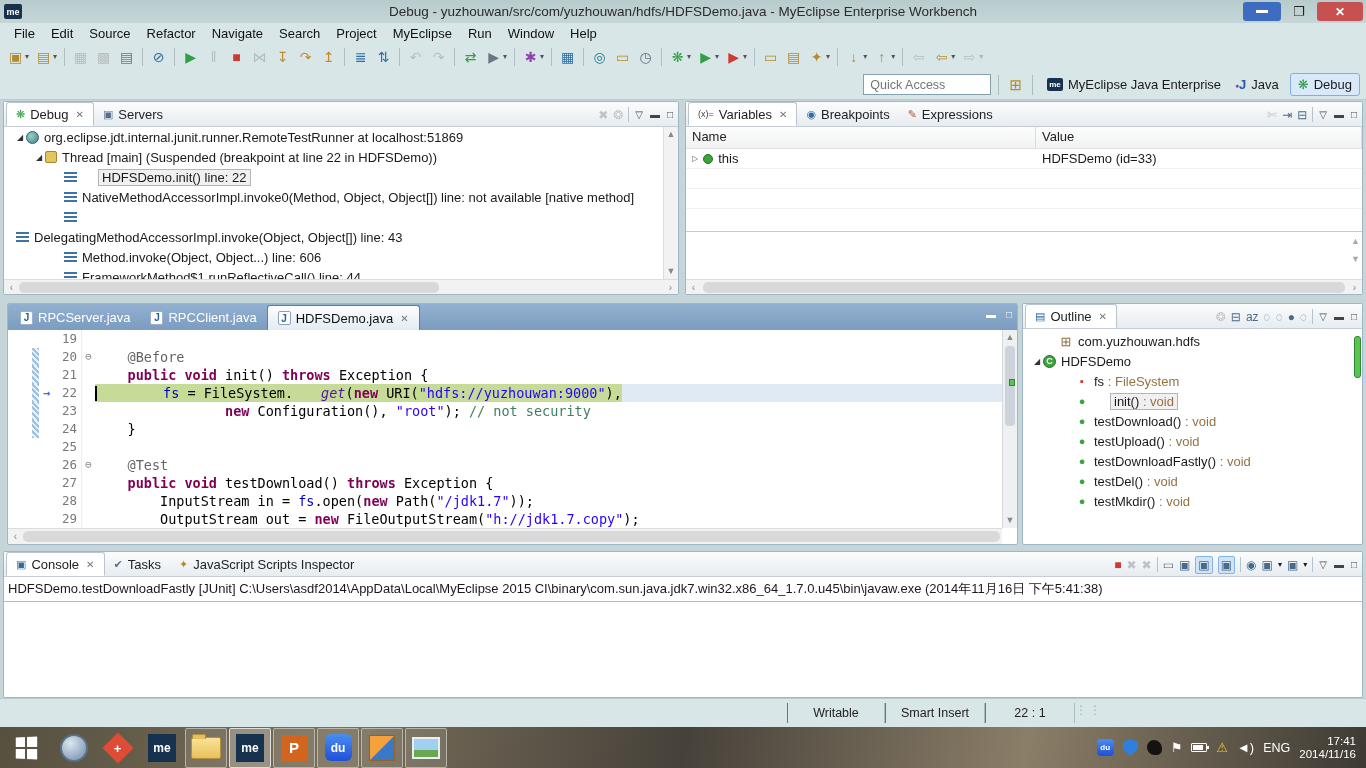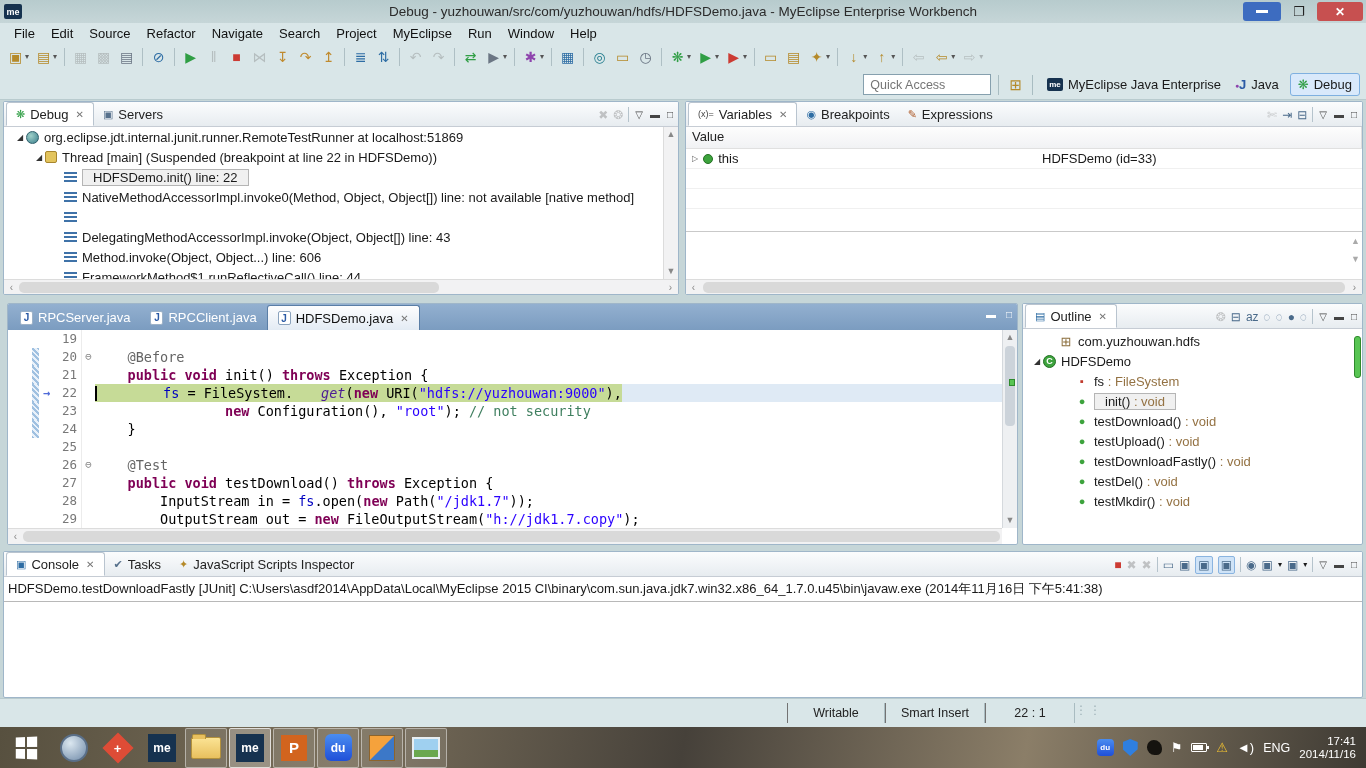--- a/index.html
+++ b/index.html
@@ -68,21 +68,21 @@
   
   .dtree { position:relative; height:153px; overflow:hidden; }
   .trow { height:20px; display:flex; align-items:center; white-space:nowrap; font-size:13px; }
   .trow .arr { width:12px; font-size:8px; color:#333; text-align:center; flex:none; }
   .ic-junit { width:13px; height:13px; border-radius:50%; flex:none; margin-right:5px;
     background:radial-gradient(circle at 35% 35%, #9fd0c9, #3b7f8c); border:1px solid #2e5f6b; }
   .ic-thread { width:12px; height:12px; flex:none; margin-right:5px; background:#e3c45d;
     border:1px solid #a8862e; border-radius:2px; }
   .ic-frame { width:13px; height:11px; flex:none; margin-right:5px;
     background:repeating-linear-gradient(#3f72a8 0 2.5px, #fff 2.5px 4px); }
-  .selbox { background:#f0f0f0; border:1px solid #b5b5b5; padding:0 10px; }
+  .selbox { background:#f0f0f0; border:1px solid #b5b5b5; padding:0 3px;margin-left:16px; }
 
   .hscroll { position:absolute; left:0; right:0; bottom:0; height:15px; background:#f2f2f3;
     border-top:1px solid #dcdcdc; display:flex; align-items:center; }
   .hscroll .sarr { width:15px; text-align:center; font-size:10px; color:#888; }
   .hscroll .thumb { height:11px; background:#d9d9d9; border-radius:5px; }
   .vscroll { position:absolute; right:0; top:0; bottom:15px; width:15px; background:#f2f2f3;
     border-left:1px solid #dcdcdc; }
   .vscroll .sarr { display:block; height:15px; text-align:center; font-size:9px; color:#888; line-height:15px; }
   .vscroll .sarr.bot { position:absolute; bottom:0; left:0; right:0; }
 
@@ -405,21 +405,21 @@
       </div>
       <div class="trow" style="padding-left: 48px;">
         <span class="arr"></span>
         <span class="ic-frame"></span>
         <span>NativeMethodAccessorImpl.invoke0(Method, Object, Object[]) line: not available [native method]</span>
       </div>
       <div class="trow" style="padding-left: 48px;">
         <span class="arr"></span>
         <span class="ic-frame"></span>
       </div>
-      <div class="trow" style="padding-left: 48px;">
+      <div class="trow" style="">
         <span class="arr"></span>
         <span class="ic-frame"></span>
         <span>DelegatingMethodAccessorImpl.invoke(Object, Object[]) line: 43</span>
       </div>
       <div class="trow" style="padding-left: 48px;">
         <span class="arr"></span>
         <span class="ic-frame"></span>
         <span>Method.invoke(Object, Object...) line: 606</span>
       </div>
       <div class="trow" style="padding-left: 48px;">
@@ -458,20 +458,21 @@
         <span class="ptool dis">✄</span>
         <span class="ptool">⇥</span>
         <span class="ptool">⊟</span>
         <span class="psep"></span>
         <span class="pctl">▽</span>
         <span class="pctl">▬</span>
         <span class="pctl">□</span>
       </span>
   </div>
   <div class="vars-head">
+    <span class="vars-col" style="width:350px;">Name</span>
     <span class="vars-col" style="flex:1;">Value</span>
   </div>
   <div id="vars-rows">
       <div class="vrow">
         <span class="cell" style="width: 350px;">
           <span class="arr">▷</span>
           <span class="ic-var"></span>
           <span>this</span>
         </span>
         <span class="cell">

